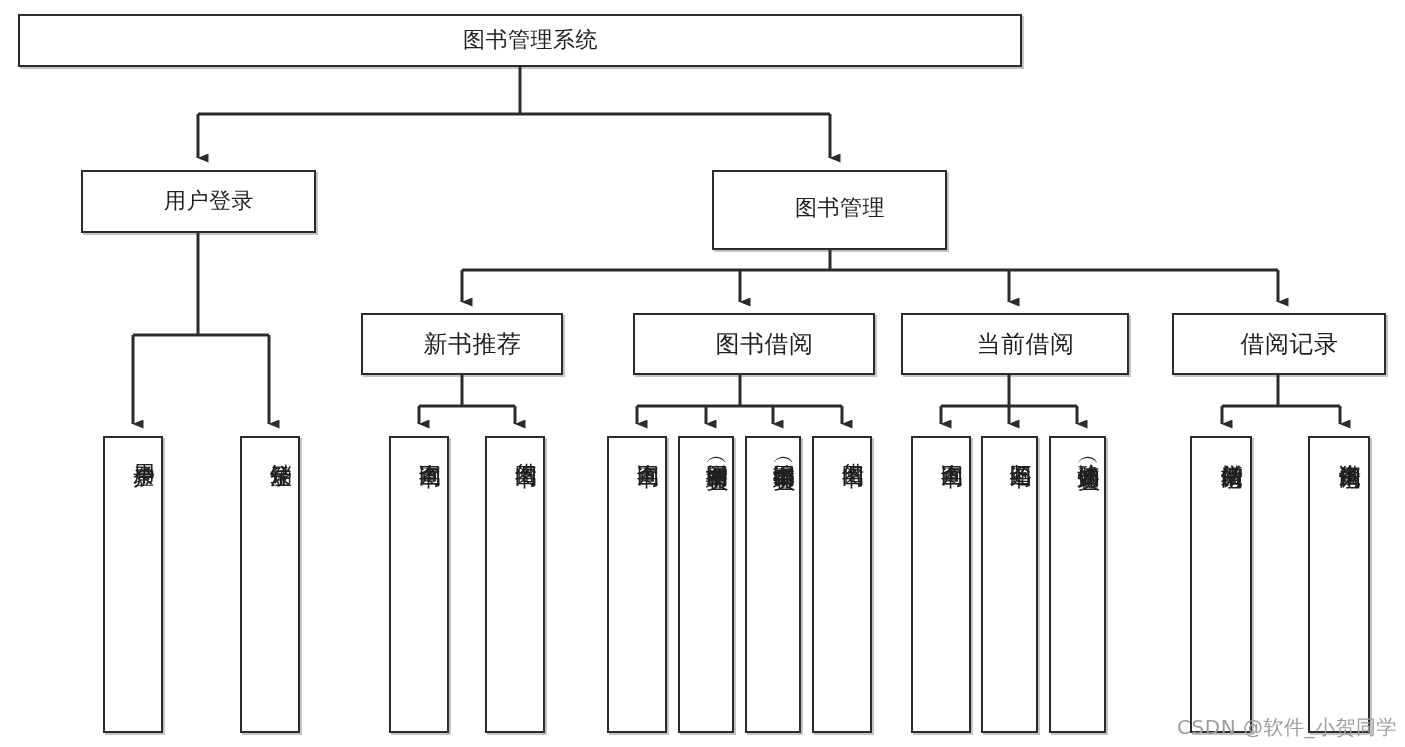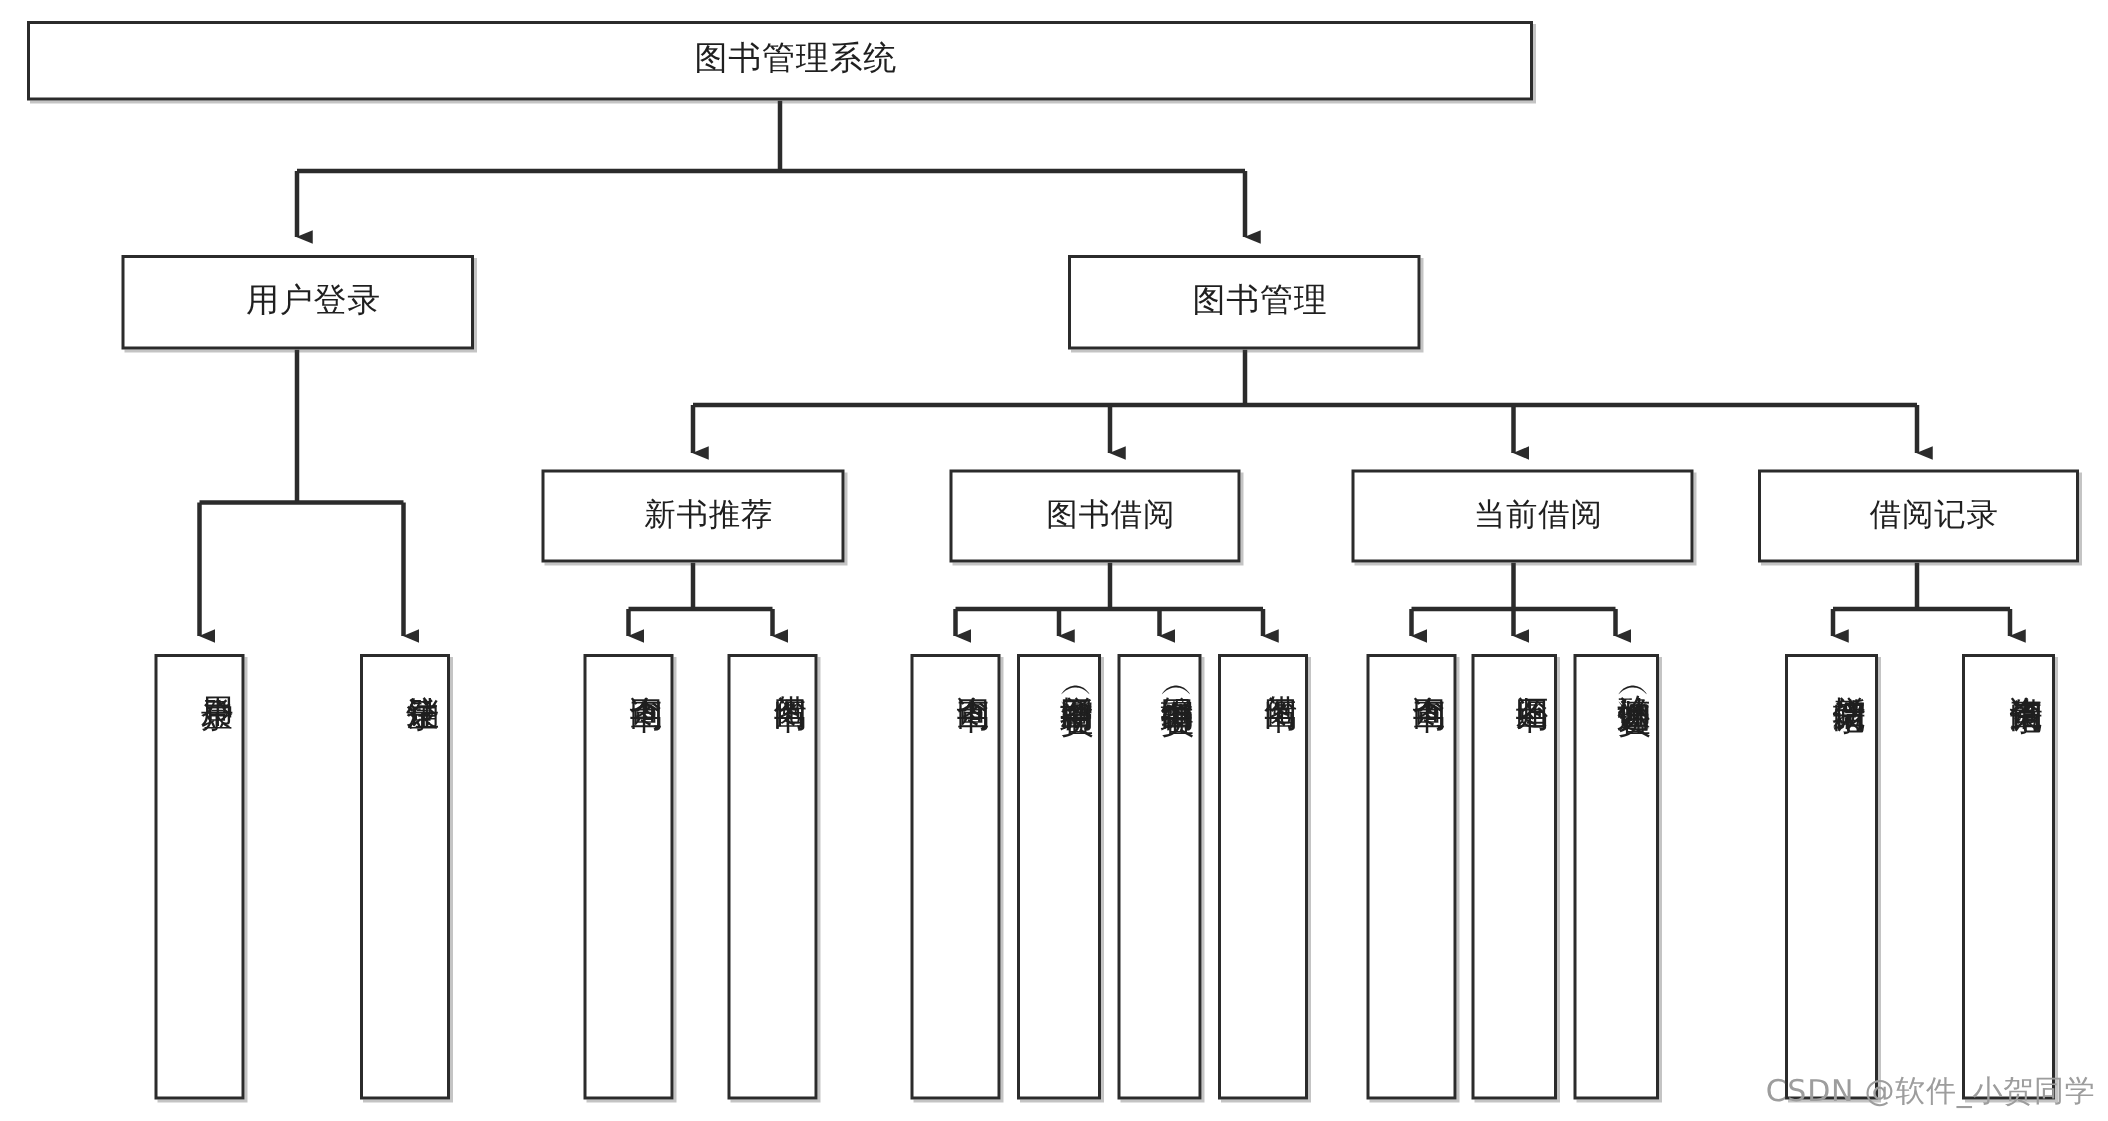--- a/index.html
+++ b/index.html
@@ -54,21 +54,21 @@
     writing-mode: vertical-rl;
     text-orientation: upright;
     font-size: 22px;
     line-height: 1.22;
     letter-spacing: 1px;
     white-space: nowrap;
     text-align: start;
   }
   .node.root .label { font-size: 22px; }
   .node.level2 .label { font-size: 22px; }
-  .node.level3 .label { font-size: 21px; }
+  .node.level3 .label { font-size: 24px; }
 
   .watermark {
     position: absolute;
     right: 8px;
     bottom: 6px;
     font-size: 20px;
     color: #9d9d9d;
     letter-spacing: 0.5px;
     white-space: nowrap;
   }
@@ -128,28 +128,28 @@
     </g>
   </svg>
 
   <div class="node root" style="left:18px; top:14px; width:1004px; height:53px;">
     <span class="label">图书管理系统</span>
   </div>
 
   <div class="node level2" style="left:81px; top:170px; width:235px; height:63px;">
     <span class="label">用户登录</span>
   </div>
-  <div class="node level2" style="left:712px; top:170px; width:235px; height:63px;">
+  <div class="node level2" style="left:712px; top:170px; width:235px; height:80px;font-family:Liberation Mono, monospace;">
     <span class="label">图书管理</span>
   </div>
 
   <div class="node level3" style="left:361px; top:313px; width:202px; height:62px;">
     <span class="label">新书推荐</span>
   </div>
-  <div class="node level3" style="left:633px; top:313px; width:194px; height:62px;">
+  <div class="node level3" style="left:633px; top:313px; width:242px; height:62px;">
     <span class="label">图书借阅</span>
   </div>
   <div class="node level3" style="left:901px; top:313px; width:228px; height:62px;">
     <span class="label">当前借阅</span>
   </div>
   <div class="node level3" style="left:1172px; top:313px; width:214px; height:62px;">
     <span class="label">借阅记录</span>
   </div>
 
   <div class="node vertical" style="left:103px; top:436px; width:60px; height:297px;">

